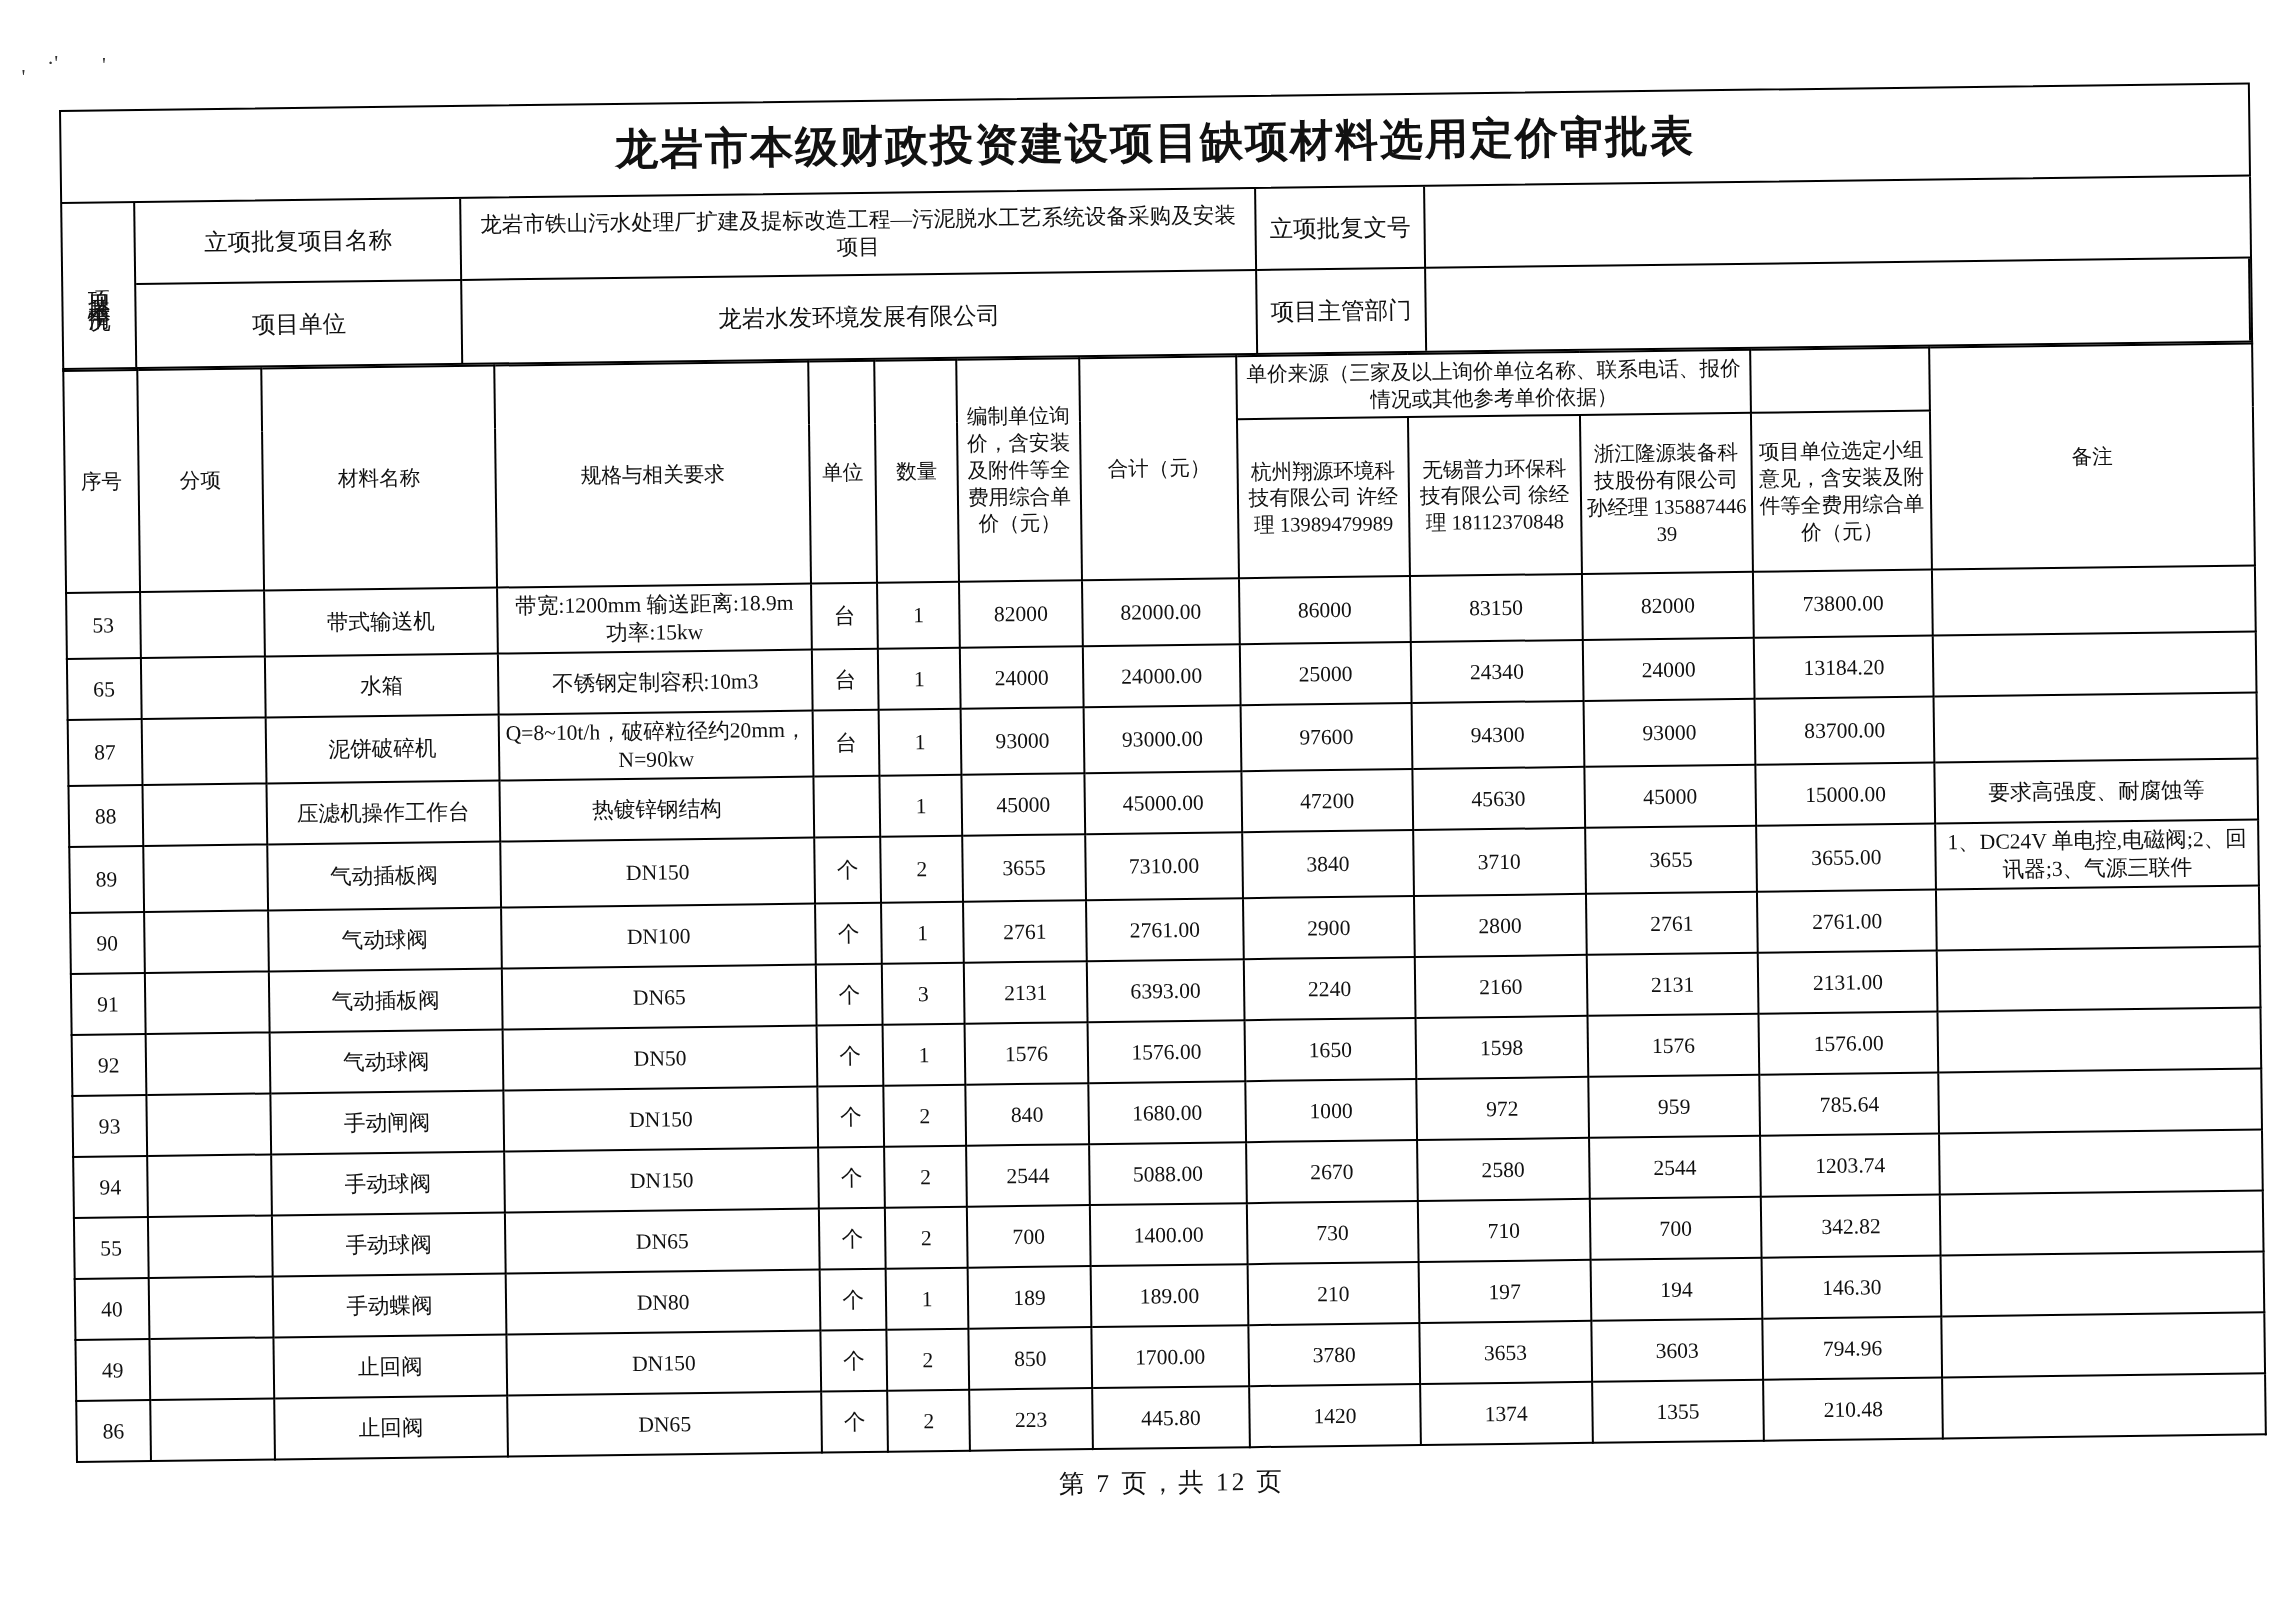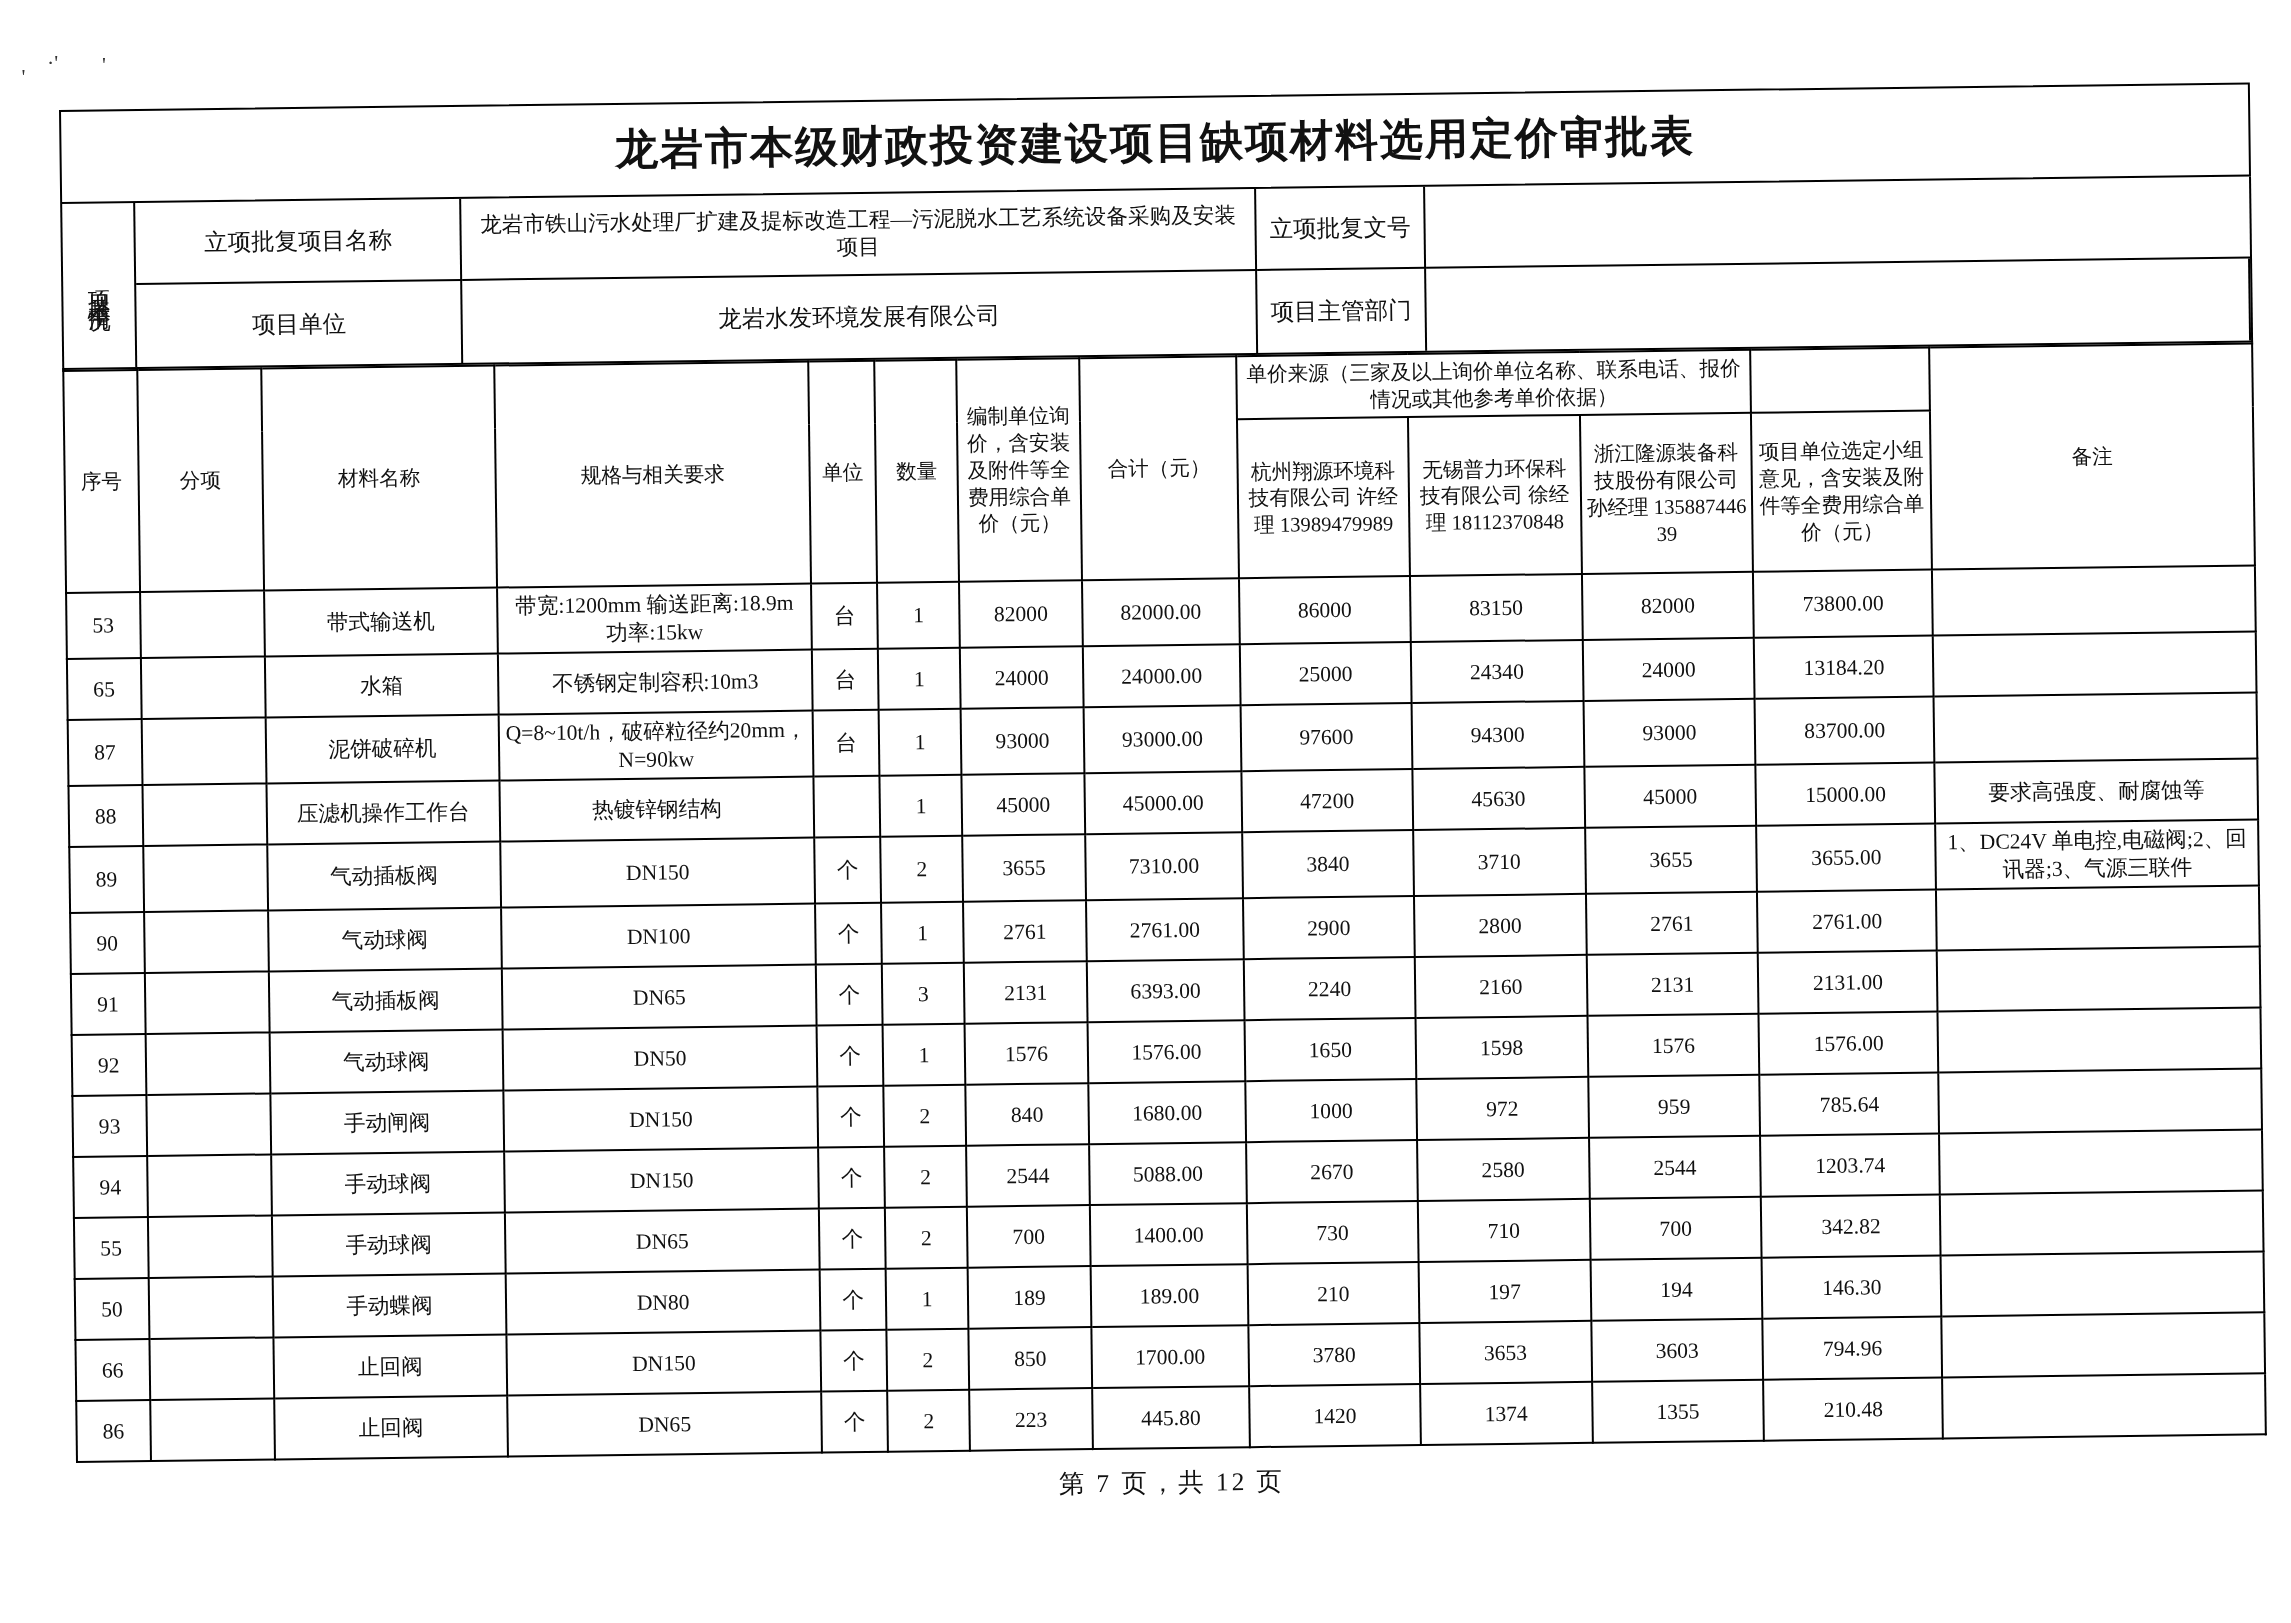--- a/index.html
+++ b/index.html
@@ -305,36 +305,36 @@
           <td class="c5">2</td>
           <td class="c6">700</td>
           <td class="c7">1400.00</td>
           <td class="c8">730</td>
           <td class="c9">710</td>
           <td class="c10">700</td>
           <td class="c11">342.82</td>
           <td class="c12"></td>
         </tr>
         <tr>
-          <td class="c0">50</td>
+          <td class="c0">40</td>
           <td class="c1"></td>
           <td class="c2">手动蝶阀</td>
           <td class="c3">DN80</td>
           <td class="c4">个</td>
           <td class="c5">1</td>
           <td class="c6">189</td>
           <td class="c7">189.00</td>
           <td class="c8">210</td>
           <td class="c9">197</td>
           <td class="c10">194</td>
           <td class="c11">146.30</td>
           <td class="c12"></td>
         </tr>
         <tr>
-          <td class="c0">66</td>
+          <td class="c0">49</td>
           <td class="c1"></td>
           <td class="c2">止回阀</td>
           <td class="c3">DN150</td>
           <td class="c4">个</td>
           <td class="c5">2</td>
           <td class="c6">850</td>
           <td class="c7">1700.00</td>
           <td class="c8">3780</td>
           <td class="c9">3653</td>
           <td class="c10">3603</td>

